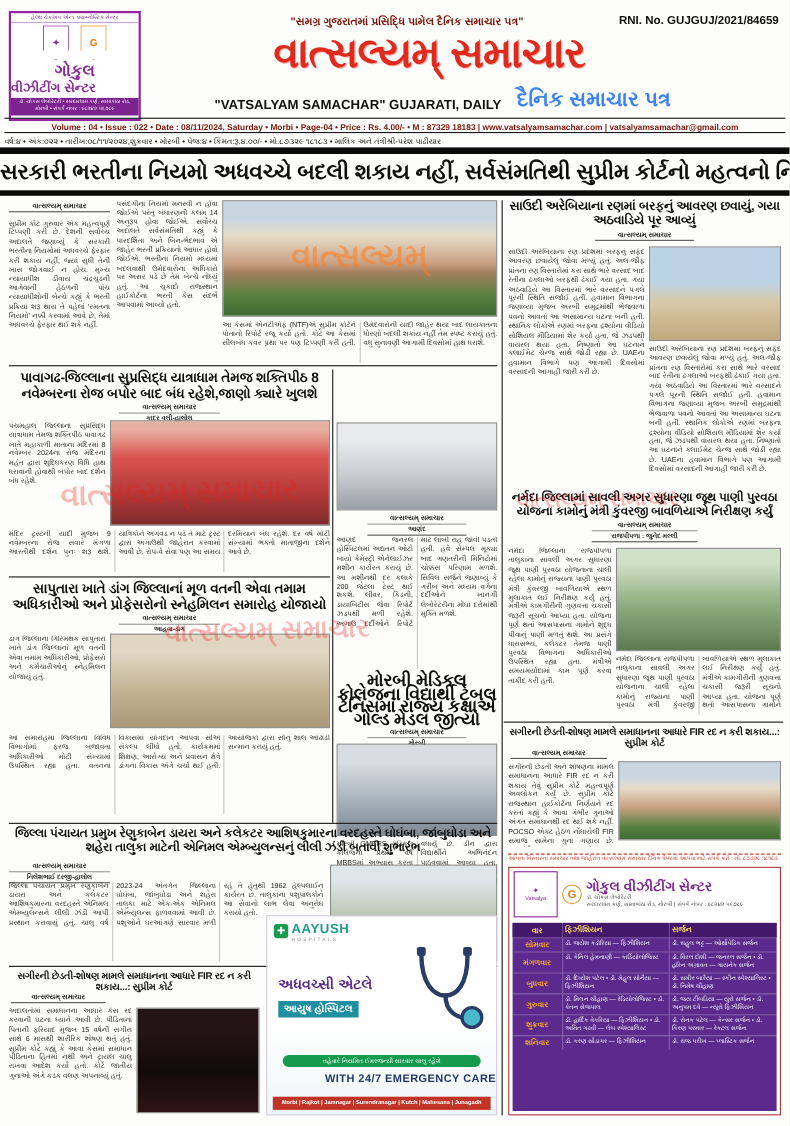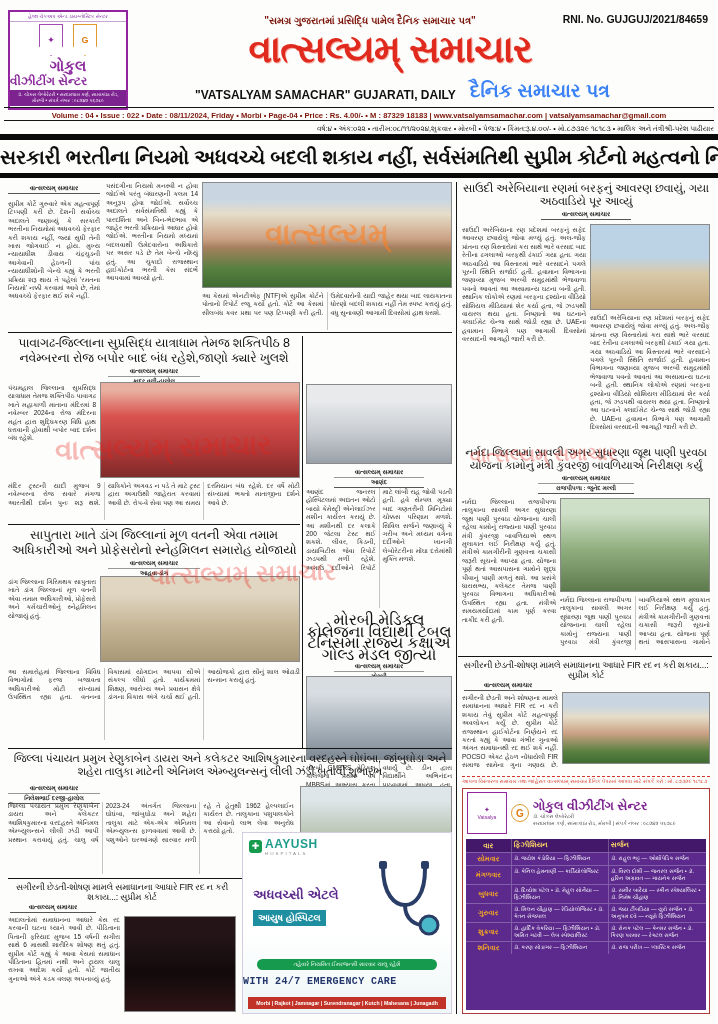--- a/index.html
+++ b/index.html
@@ -18,25 +18,25 @@
   .logo-name2{font-size:12px;font-weight:bold;color:#8a2a9b;text-align:left;line-height:14px;}
   .logo-strip{background:#7c2390;color:#fff;font-size:4.8px;text-align:center;padding:2px 1px;margin-top:2px;line-height:6px;}
   .tagline{font-size:10px;font-weight:bold;color:#7a1208;text-align:center;}
   .masthead{font-size:38px;font-weight:800;color:#e02a1e;text-align:center;letter-spacing:-1px;
             white-space:nowrap;text-shadow:1px 1px 0 #f6b0a8;}
   .subrow{display:flex;align-items:flex-end;justify-content:center;gap:14px;}
   .sub-en{font-size:12px;font-weight:800;color:#101010;}
   .sub-gu{font-size:19px;font-weight:800;color:#3b82f6;white-space:nowrap;}
   .rni{font-size:10.5px;font-weight:800;color:#101010;}
   .info1{font-size:7.6px;font-weight:bold;color:#7c1408;text-align:center;border-top:1.5px solid #151515;padding-top:3px;}
-  .info2{font-size:7.2px;color:#101010;text-align:right;border-top:1px solid #151515;padding-top:3px;}
+  .info2{font-size:7.2px;color:#101010;text-align:left;border-top:1px solid #151515;padding-top:3px;}
   .bar{background:#0a0a0a;left:0;right:0;}
   .banner{font-size:20px;font-weight:800;color:#0e0e0e;text-align:center;white-space:nowrap;letter-spacing:-0.3px;}
   
-  .a-title{font-weight:400;color:#0e0e0e;text-align:center;letter-spacing:-0.2px;}
+  .a-title{font-weight:700;color:#0e0e0e;text-align:center;letter-spacing:-0.2px;}
   .byline{font-size:6.3px;font-weight:bold;color:#222;text-align:center;border-bottom:1px solid #555;padding-bottom:1px;}
   .byline .rep{display:block;border-top:1px solid #999;margin-top:1px;padding-top:1px;font-size:6px;}
   .bt{font-size:6.5px;line-height:8.4px;text-align:justify;color:#1d1d1d;overflow:hidden;}
   .c2{column-count:2;column-gap:7px;column-rule:1px solid #c5c5c5;}
   .c3{column-count:3;column-gap:7px;column-rule:1px solid #c5c5c5;}
   .photo{border:1px solid #8a8a8a;box-sizing:border-box;}
   .hline{background:#151515;height:1px;}
   .vline{background:#151515;width:1px;}
   .wm{color:rgba(235,30,20,0.30);font-weight:800;white-space:nowrap;pointer-events:none;}
   .ghost{color:rgba(255,125,30,0.55);font-weight:800;}
@@ -55,21 +55,21 @@
   .gk-hd{background:#43186b;color:#ffd966;font-size:7.2px;font-weight:bold;}
   
   .ay{border:1px solid #d4cde0;background:linear-gradient(180deg,#ffffff 55%,#eef6f7 100%);box-sizing:border-box;}
   .ay-brand{display:flex;align-items:center;gap:3px;padding:4px 6px 0 6px;}
   .ay-ic{width:13px;height:13px;border-radius:3px;background:#169a4e;color:#fff;font-size:9px;line-height:13px;text-align:center;}
   .ay-name{font-size:12px;font-weight:800;color:#1f9d8b;letter-spacing:0.5px;}
   .ay-sub{font-size:4.4px;color:#888;letter-spacing:2px;}
   .ay-l1{font-size:13px;font-weight:800;color:#5b2a8c;}
   .ay-chip{display:inline-block;background:#1e8fa0;color:#fff;font-size:9.5px;font-weight:bold;padding:2px 5px;}
   .ay-pill{background:#169a4e;color:#fff;font-size:5.7px;text-align:center;border-radius:8px;padding:2px 3px;}
-  .ay-care{font-size:10px;font-weight:800;color:#23366b;text-align:left;letter-spacing:0.4px;font-family:Liberation Mono, monospace;}
+  .ay-care{font-size:10px;font-weight:800;color:#23366b;text-align:right;letter-spacing:0.4px;}
   .ay-cities{position:absolute;left:5px;right:5px;bottom:4px;background:#c13326;color:#fff;font-size:5.2px;
              font-weight:bold;text-align:center;line-height:12px;height:12px;}
   .dash-red{border-top:1px dashed #d3362a;color:#d3362a;font-size:5.2px;white-space:nowrap;overflow:hidden;padding-top:1px;}
 </style>
 </head>
 <body>
 
 <div class="page">
 
   <div class="abs logo-box" style="left:8px;top:10px;width:116px;height:96px;">
@@ -84,21 +84,21 @@
   </div>
 
   <div class="abs rni" style="right:10px;top:13px;">RNI. No. GUJGUJ/2021/84659</div>
   <div class="abs tagline" style="left:150px;top:15px;width:440px;">"સમગ્ર ગુજરાતમાં પ્રસિદ્ધિ પામેલ દૈનિક સમાચાર પત્ર"</div>
   <div class="abs masthead" style="left:135px;top:28px;width:510px;">વાત્સલ્યમ્ સમાચાર</div>
   <div class="abs subrow" style="left:150px;top:80px;width:505px;">
     <span class="sub-en">"VATSALYAM SAMACHAR" GUJARATI, DAILY</span>
     <span class="sub-gu">દૈનિક સમાચાર પત્ર</span>
   </div>
 
-  <div class="abs info1" style="left:4px;right:4px;top:107px;">Volume : 04 • Issue : 022 • Date : 08/11/2024, Friday  • Morbi • Page-04 • Price : Rs. 4.00/- • M : 87329 18183 | www.vatsalyamsamachar.com | vatsalyamsamachar@gmail.com</div>
+  <div class="abs info1" style="left:4px;right:4px;top:107px;">Volume : 04 • Issue : 022 • Date : 08/11/2024, Saturday  • Morbi • Page-04 • Price : Rs. 4.00/- • M : 87329 18183 | www.vatsalyamsamachar.com | vatsalyamsamachar@gmail.com</div>
   <div class="abs info2" style="left:4px;right:4px;top:120px;">વર્ષ:૪  •  અંક:૦૨૨ •  તારીખ:૦૮/૧૧/૨૦૨૪,શુક્રવાર •  મોરબી  •  પેજ:૪  •  કિંમત:રૂ.૪.૦૦/-  •  મો.૮૭૩૨૯ ૧૮૧૮૩  •  માલિક અને તંત્રીશ્રી-પરેશ પાઢીયાર</div>
 
   <div class="abs bar" style="top:134px;height:6px;"></div>
   <div class="abs banner" style="left:0;right:0;top:141px;height:32px;line-height:32px;">સરકારી ભરતીના નિયમો અધવચ્ચે બદલી શકાય નહીં, સર્વસંમતિથી સુપ્રીમ કોર્ટનો મહત્વનો નિર્ણય</div>
   <div class="abs bar" style="top:173px;height:5px;"></div>
 
   <div class="abs" style="left:8px;top:182px;width:444px;height:148px;">
     <div class="abs byline" style="left:0;top:2px;width:92px;">વાત્સલ્યમ્ સમાચાર</div>
     <div class="abs bt" style="left:0;top:18px;width:92px;height:130px;">સુપ્રીમ કોર્ટે ગુરુવારે એક મહત્વપૂર્ણ ટિપ્પણી કરી છે. દેશની સર્વોચ્ચ અદાલતે જણાવ્યું કે સરકારી ભરતીના નિયમોમાં અધવચ્ચે ફેરફાર કરી શકાય નહીં, જ્યાં સુધી તેની ખાસ જોગવાઈ ન હોય. મુખ્ય ન્યાયાધીશ ડીવાય ચંદ્રચુડની આગેવાની હેઠળની પાંચ ન્યાયાધીશોની બેન્ચે કહ્યું કે ભરતી પ્રક્રિયા શરૂ થાય તે પહેલાં 'રમતના નિયમો' નક્કી કરવામાં આવે છે, તેમાં અધવચ્ચે ફેરફાર થઈ શકે નહીં.</div>
     <div class="abs bt" style="left:98px;top:0;width:92px;height:148px;">પસંદગીના નિયમો મનસ્વી ન હોવા જોઈએ પરંતુ બંધારણની કલમ 14 અનુરૂપ હોવા જોઈએ. સર્વોચ્ચ અદાલતે સર્વસંમતિથી કહ્યું કે પારદર્શિતા અને બિન-ભેદભાવ એ જાહેર ભરતી પ્રક્રિયાનો આધાર હોવો જોઈએ. ભરતીના નિયમો મધ્યમાં બદલવાથી ઉમેદવારોના અધિકારો પર અસર પડે છે તેમ બેન્ચે નોંધ્યું હતું. આ ચુકાદો રાજસ્થાન હાઈકોર્ટના ભરતી કેસ સંદર્ભે આપવામાં આવ્યો હતો.</div>

